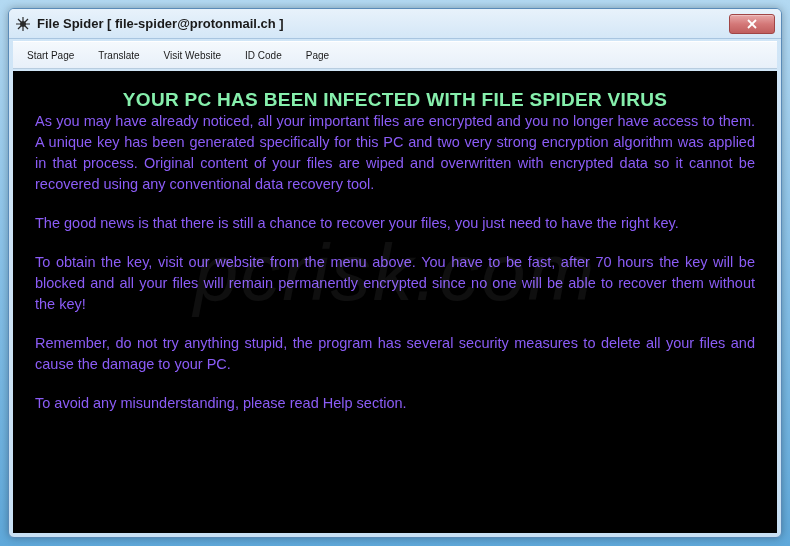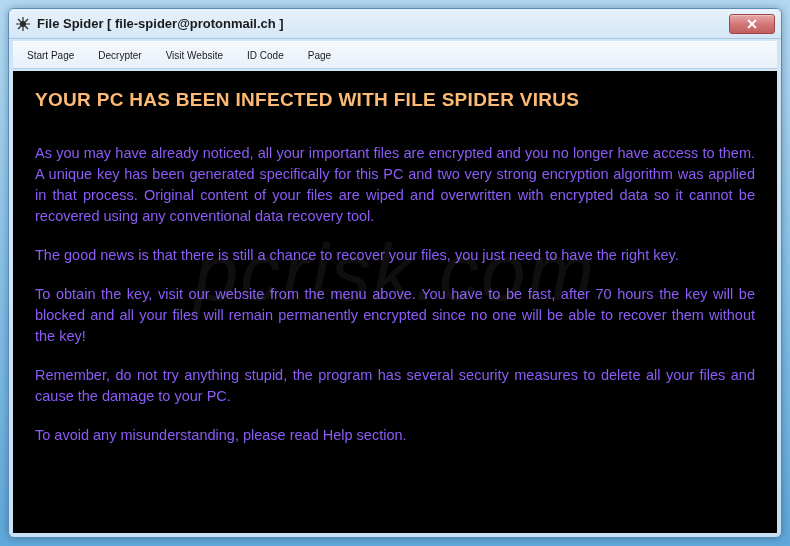--- a/index.html
+++ b/index.html
@@ -83,26 +83,26 @@
     }
     .content {
       flex: 1;
       background: #000;
       margin: 0 4px 4px 4px;
       padding: 18px 22px;
       color: #fff;
       overflow: hidden;
     }
     .headline {
-      color: #fdba74;
+      color: #86efac;
       font-family: Arial, sans-serif;
       font-size: 19px;
       font-weight: bold;
-      text-align: left;
-      margin-bottom: 32px;
+      text-align: center;
+      margin-bottom: 0;
       letter-spacing: 0.3px;
     }
     .paragraph {
       font-family: Verdana, Arial, sans-serif;
       font-size: 14.5px;
       line-height: 1.45;
       text-align: justify;
       margin-bottom: 18px;
       color: #8b5cf6;
     }
@@ -146,21 +146,21 @@
     <div class="close-btn">
       <svg viewBox="0 0 10 10">
         <line x1="1" y1="1" x2="9" y2="9" stroke="#fff" stroke-width="1.8"></line>
         <line x1="9" y1="1" x2="1" y2="9" stroke="#fff" stroke-width="1.8"></line>
       </svg>
     </div>
   </div>
 
   <div class="menubar">
     <div class="menu-item">Start Page</div>
-    <div class="menu-item">Decrypter</div>
+    <div class="menu-item">Translate</div>
     <div class="menu-item">Visit Website</div>
     <div class="menu-item">ID Code</div>
     <div class="menu-item">Page</div>
   </div>
 
   <div class="content">
     <div class="headline">YOUR PC HAS BEEN INFECTED WITH FILE SPIDER VIRUS</div>
     <div class="paragraph">As you may have already noticed, all your important files are encrypted and you no longer have access to them. A unique key has been generated specifically for this PC and two very strong encryption algorithm was applied in that process. Original content of your files are wiped and overwritten with encrypted data so it cannot be recovered using any conventional data recovery tool.</div>
     <div class="paragraph">The good news is that there is still a chance to recover your files, you just need to have the right key.</div>
     <div class="paragraph">To obtain the key, visit our website from the menu above. You have to be fast, after 70 hours the key will be blocked and all your files will remain permanently encrypted since no one will be able to recover them without the key!</div>

